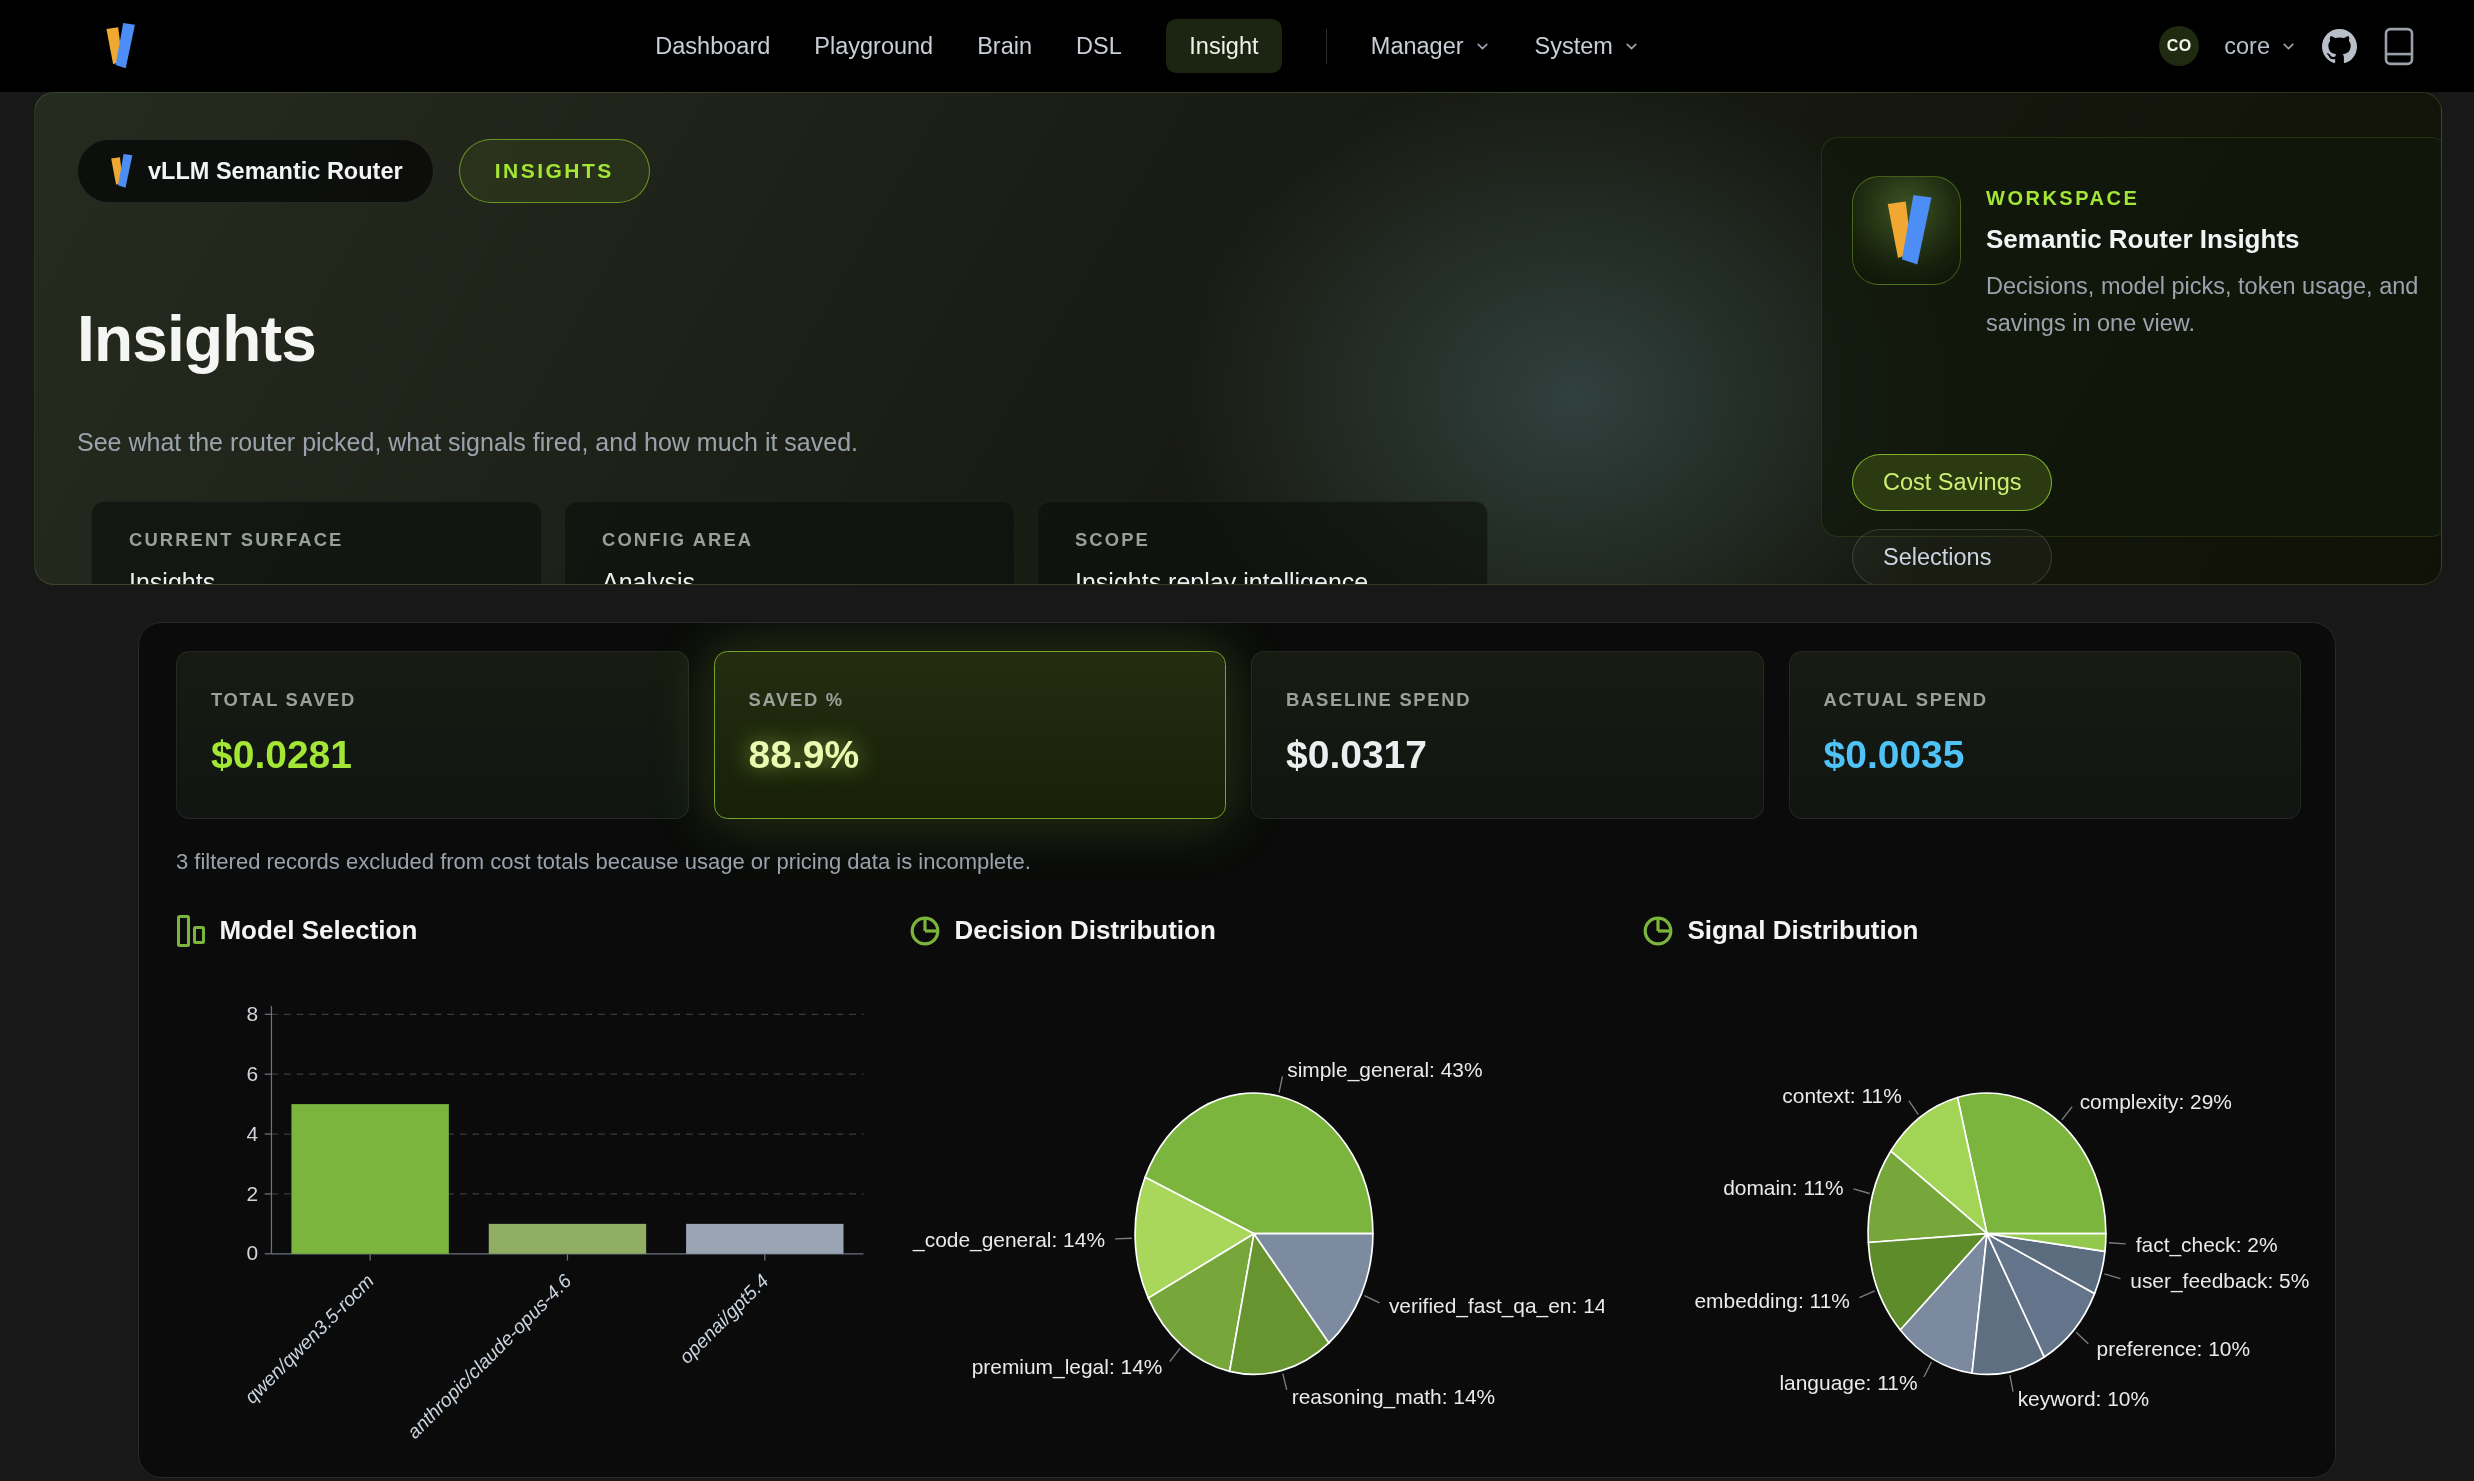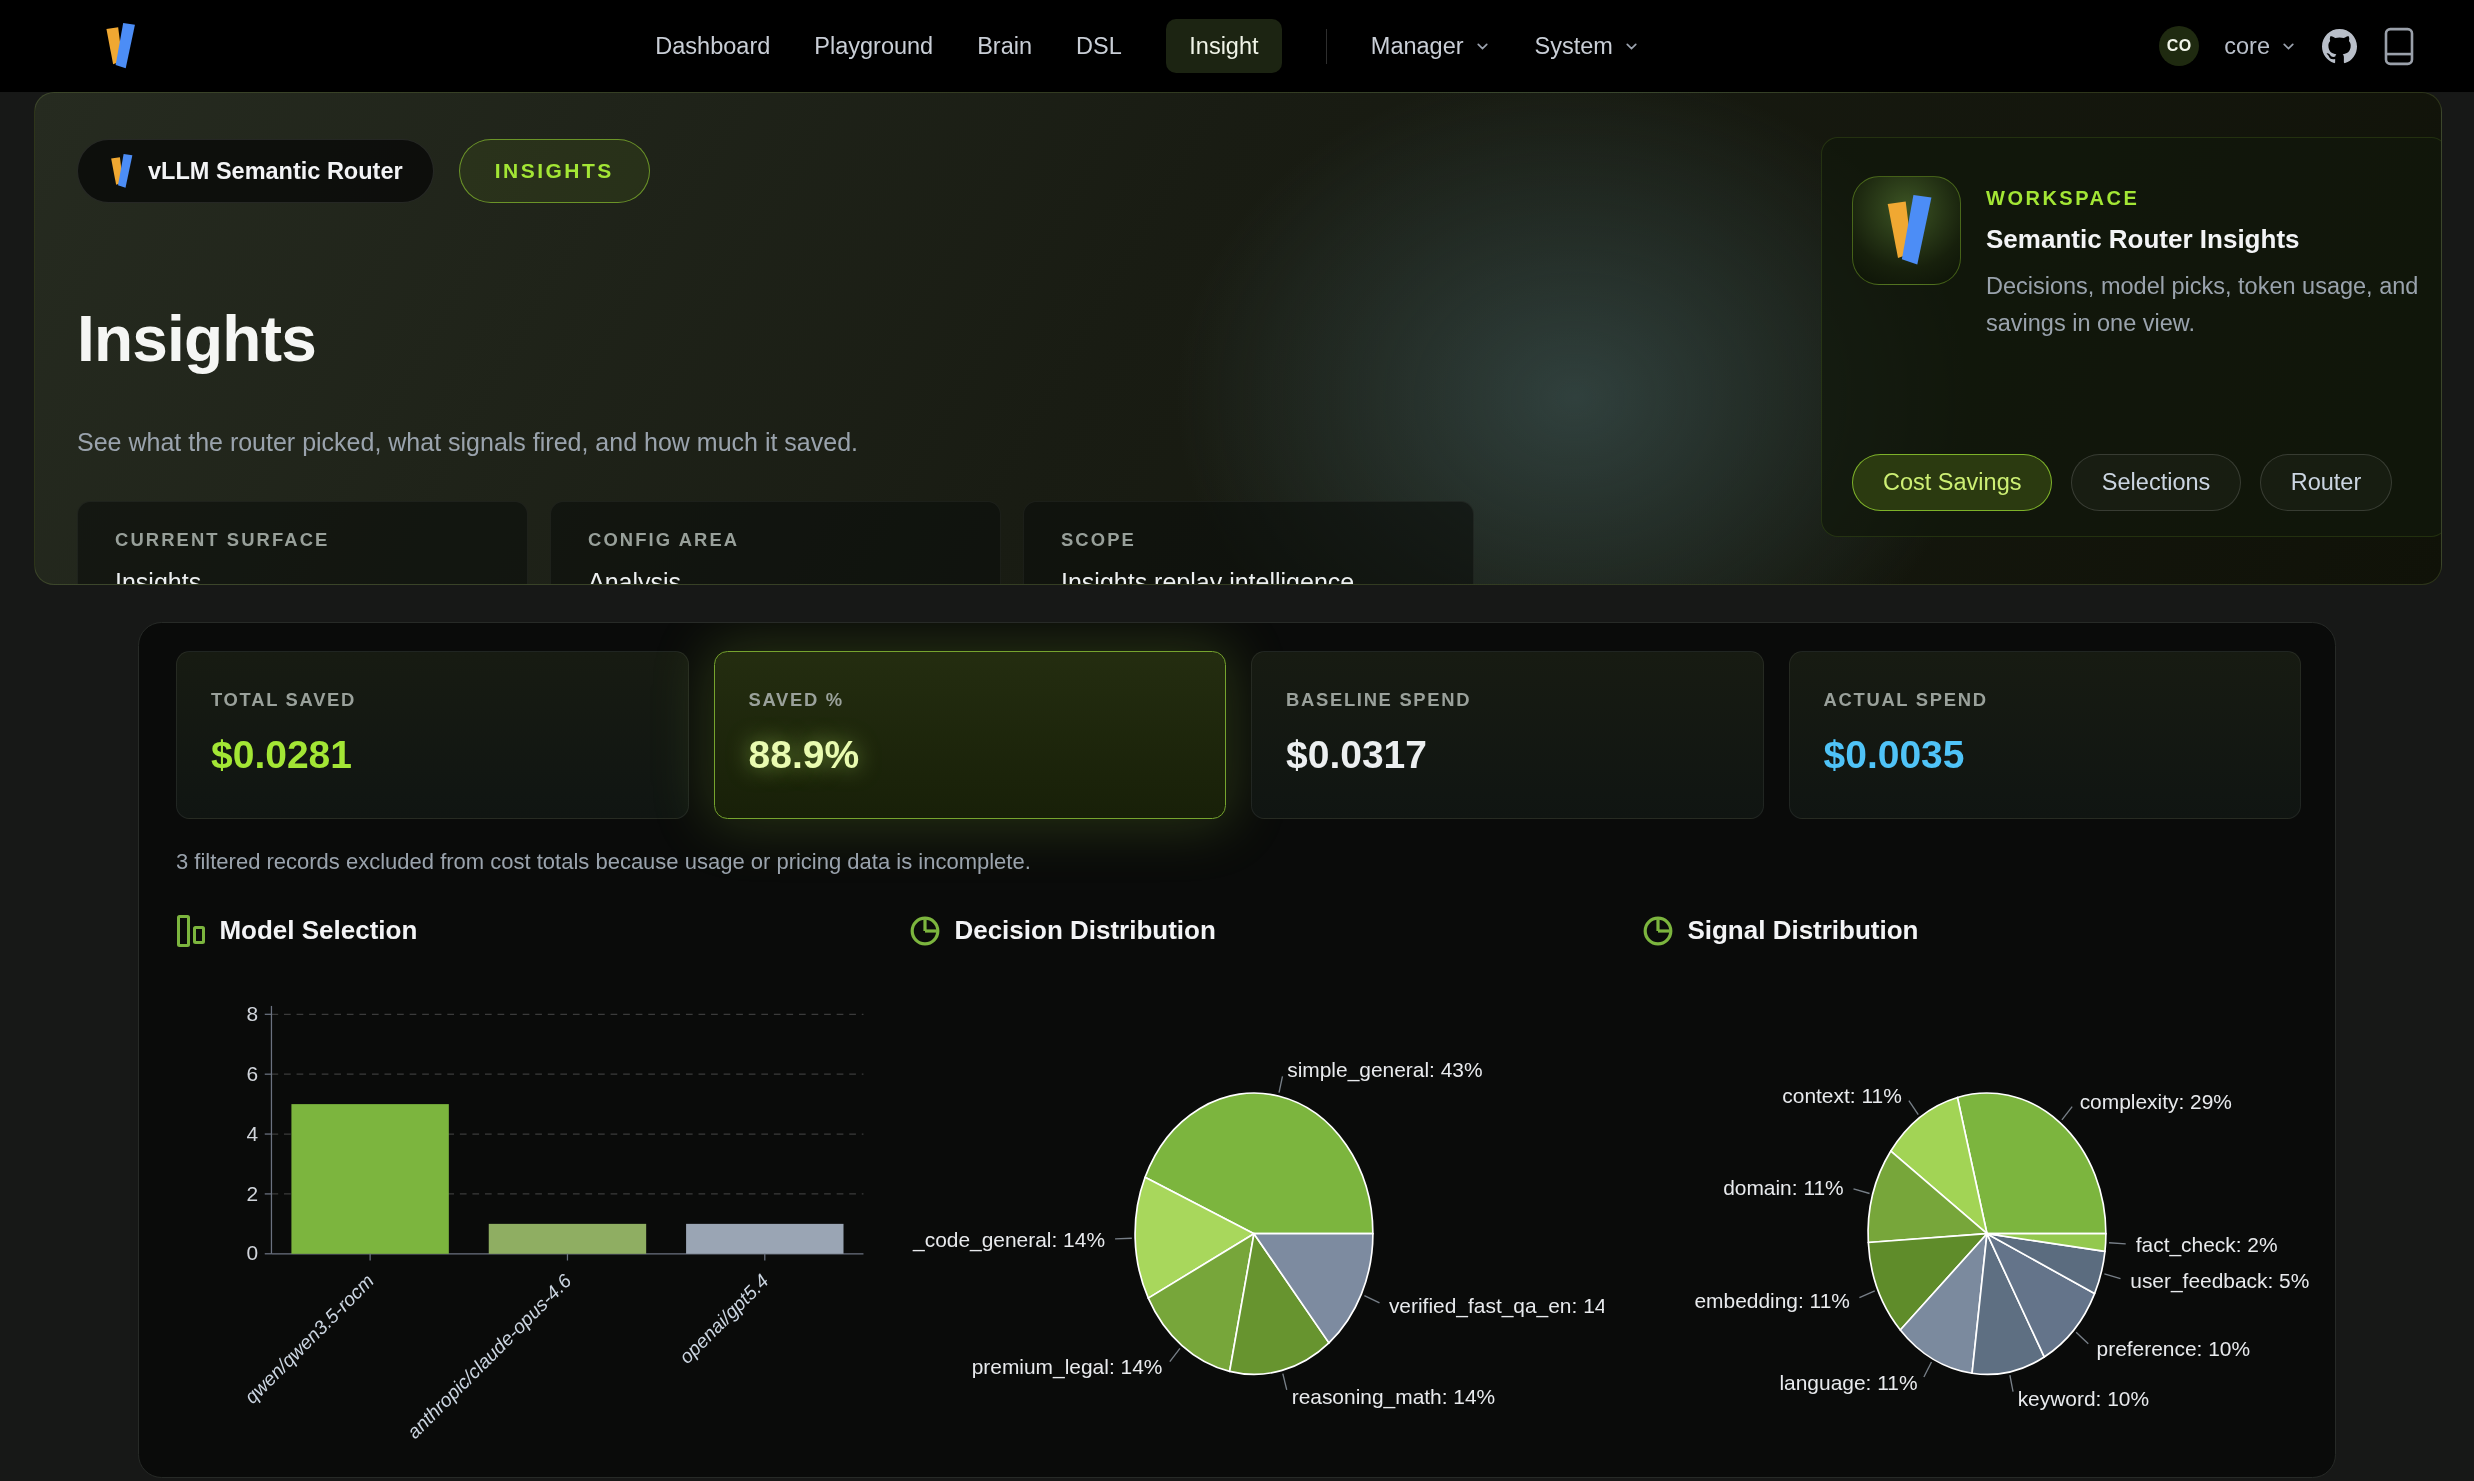--- a/index.html
+++ b/index.html
@@ -33,39 +33,39 @@
   .badge-app { height:64px; border-radius:32px; background:rgba(8,10,8,0.82);
     border:0.8px solid rgba(255,255,255,0.10); display:flex; align-items:center; gap:15px;
     padding:0 30px; cursor:pointer; }
   .badge-app span { color:#f3f4f6; font-size:23.5px; font-weight:600; }
   .badge-tag { height:64px; border-radius:32px; border:0.8px solid rgba(163,230,53,0.55);
     background:rgba(96,132,28,0.14); display:flex; align-items:center; padding:0 35px;
     color:#a3e635; font-size:21px; font-weight:700; letter-spacing:2.5px; }
   .hero-title { position:absolute; left:42px; top:209px; color:#f5f6f4; font-size:64px;
     font-weight:700; letter-spacing:-0.8px; }
   .hero-sub { position:absolute; left:42px; top:335px; color:#9aa3ad; font-size:25px; }
-  .hero-cards { position:absolute; left:42px; top:324px; margin-top:84px; display:flex; gap:22px;justify-content:flex-end; }
+  .hero-cards { position:absolute; left:56px; top:324px; margin-top:84px; display:flex; gap:22px;justify-content:flex-end; }
   .info-card { width:451px; height:120px; border-radius:13.4px; background:rgba(12,14,12,0.62);
     border:0.8px solid rgba(255,255,255,0.05); padding:27px 37px; }
   .info-label { color:#98a09a; font-size:18.4px; font-weight:600; letter-spacing:2.1px; }
   .info-value { margin-top:17px; color:#eceff0; font-size:25px; font-weight:500; }
 
   
   .ws-card { position:absolute; left:1786px; top:44px; width:627px; height:400px;
     border-radius:17px; background:rgba(17,23,11,0.72); border:0.8px solid rgba(163,230,53,0.13); }
   .ws-logo { position:absolute; left:30px; top:38px; width:109px; height:109px; border-radius:27px;
     border:0.8px solid rgba(163,230,53,0.35);
     background:radial-gradient(circle at 50% 30%, #3d5524 0%, #17200c 65%, #0c1207 100%);
     display:flex; align-items:center; justify-content:center; }
   .ws-label { position:absolute; left:164px; top:49px; color:#a3e635; font-size:20px;
     font-weight:700; letter-spacing:2.5px; }
   .ws-title { position:absolute; left:164px; top:86px; color:#f3f4f6; font-size:26px; font-weight:700; }
   .ws-desc { position:absolute; left:164px; top:130px; width:452px; color:#9aa3ad;
     font-size:23.5px; line-height:37px; }
-  .ws-chips { position:absolute; left:30px; top:316px; display:flex; gap:18.4px; }
+  .ws-chips { position:absolute; left:30px; top:316px; display:flex; gap:18.4px;flex-direction:column; }
   .chip { height:57px; border-radius:28.5px; display:flex; align-items:center; padding:0 30px;
     font-size:23.5px; cursor:pointer; white-space:nowrap; }
   .chip-active { background:#2b3a10; border:0.8px solid rgba(163,230,53,0.7); color:#cdef74; }
   .chip-idle { background:rgba(255,255,255,0.03); border:0.8px solid rgba(255,255,255,0.14); color:#cbd5e1; }
 
   
   .main { position:absolute; left:138px; top:622px; width:2198px; height:856px;
     background:#0a0b0a; border:0.8px solid #272a27; border-radius:23.5px; overflow:hidden; }
   .stats-row { position:absolute; left:37px; top:28px; width:2125px; display:flex; gap:25px; }
   .stat-card { flex:1; height:168px; border-radius:13.4px; padding:37px 34px;

